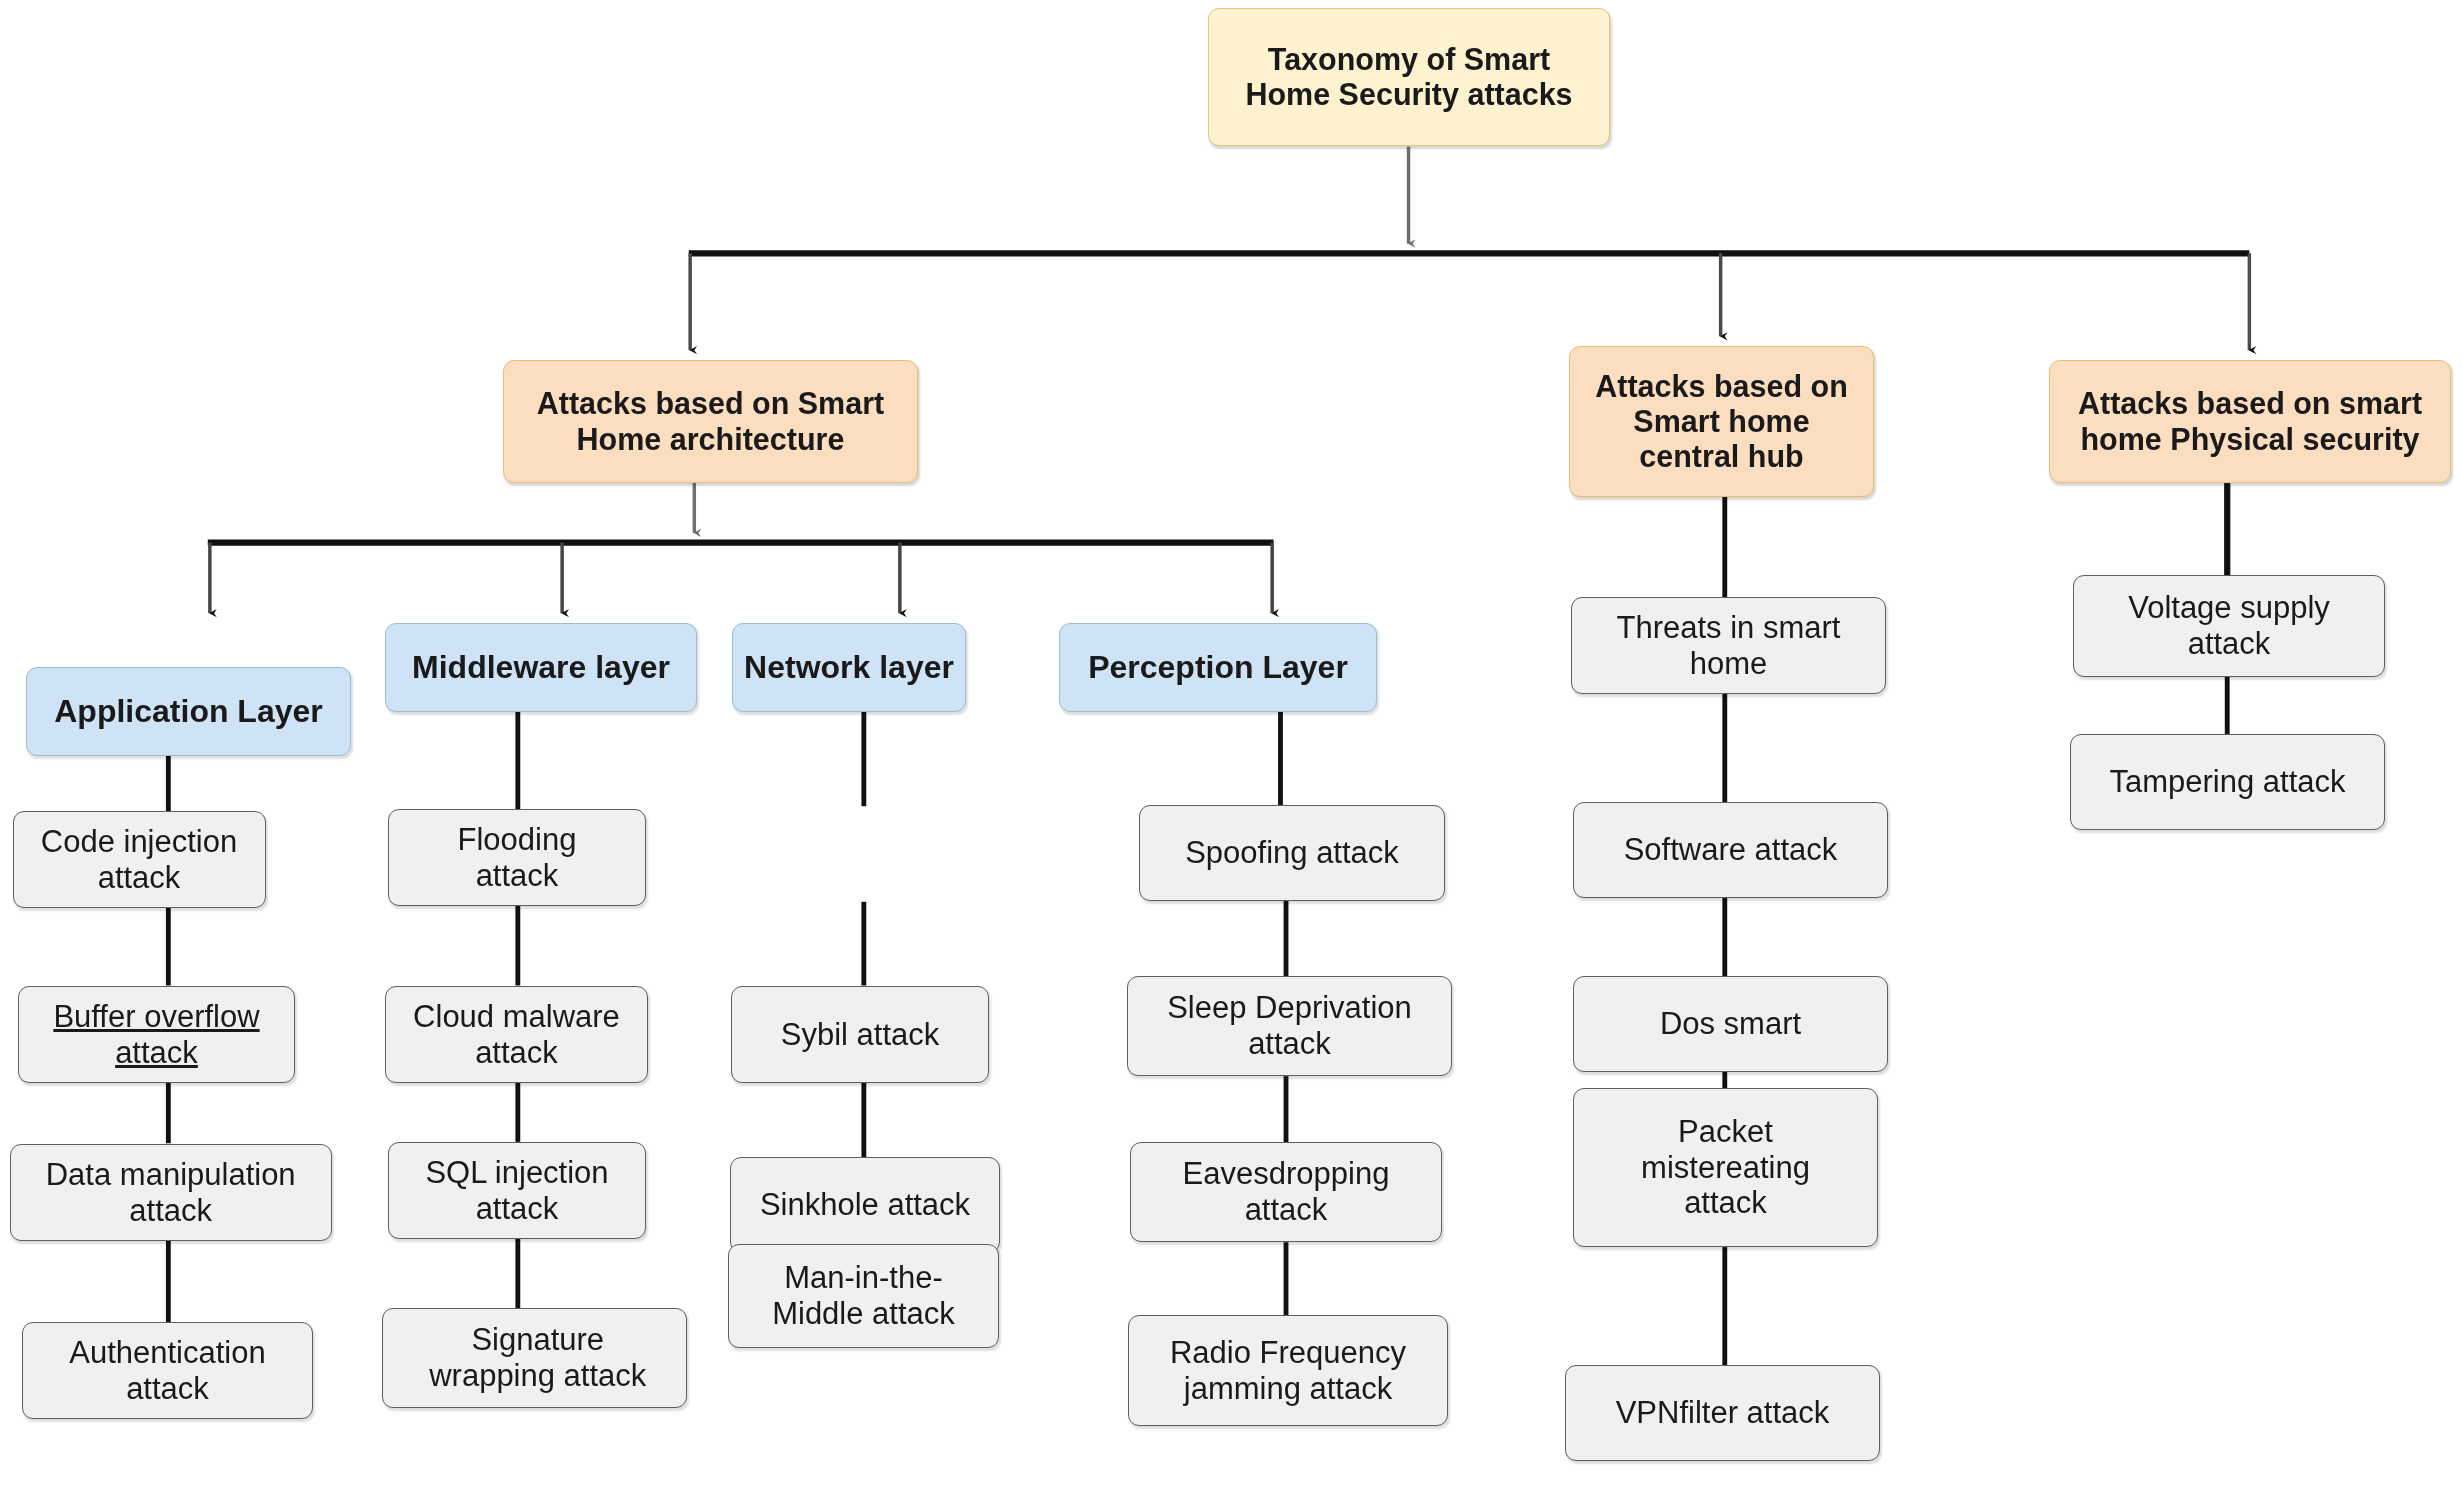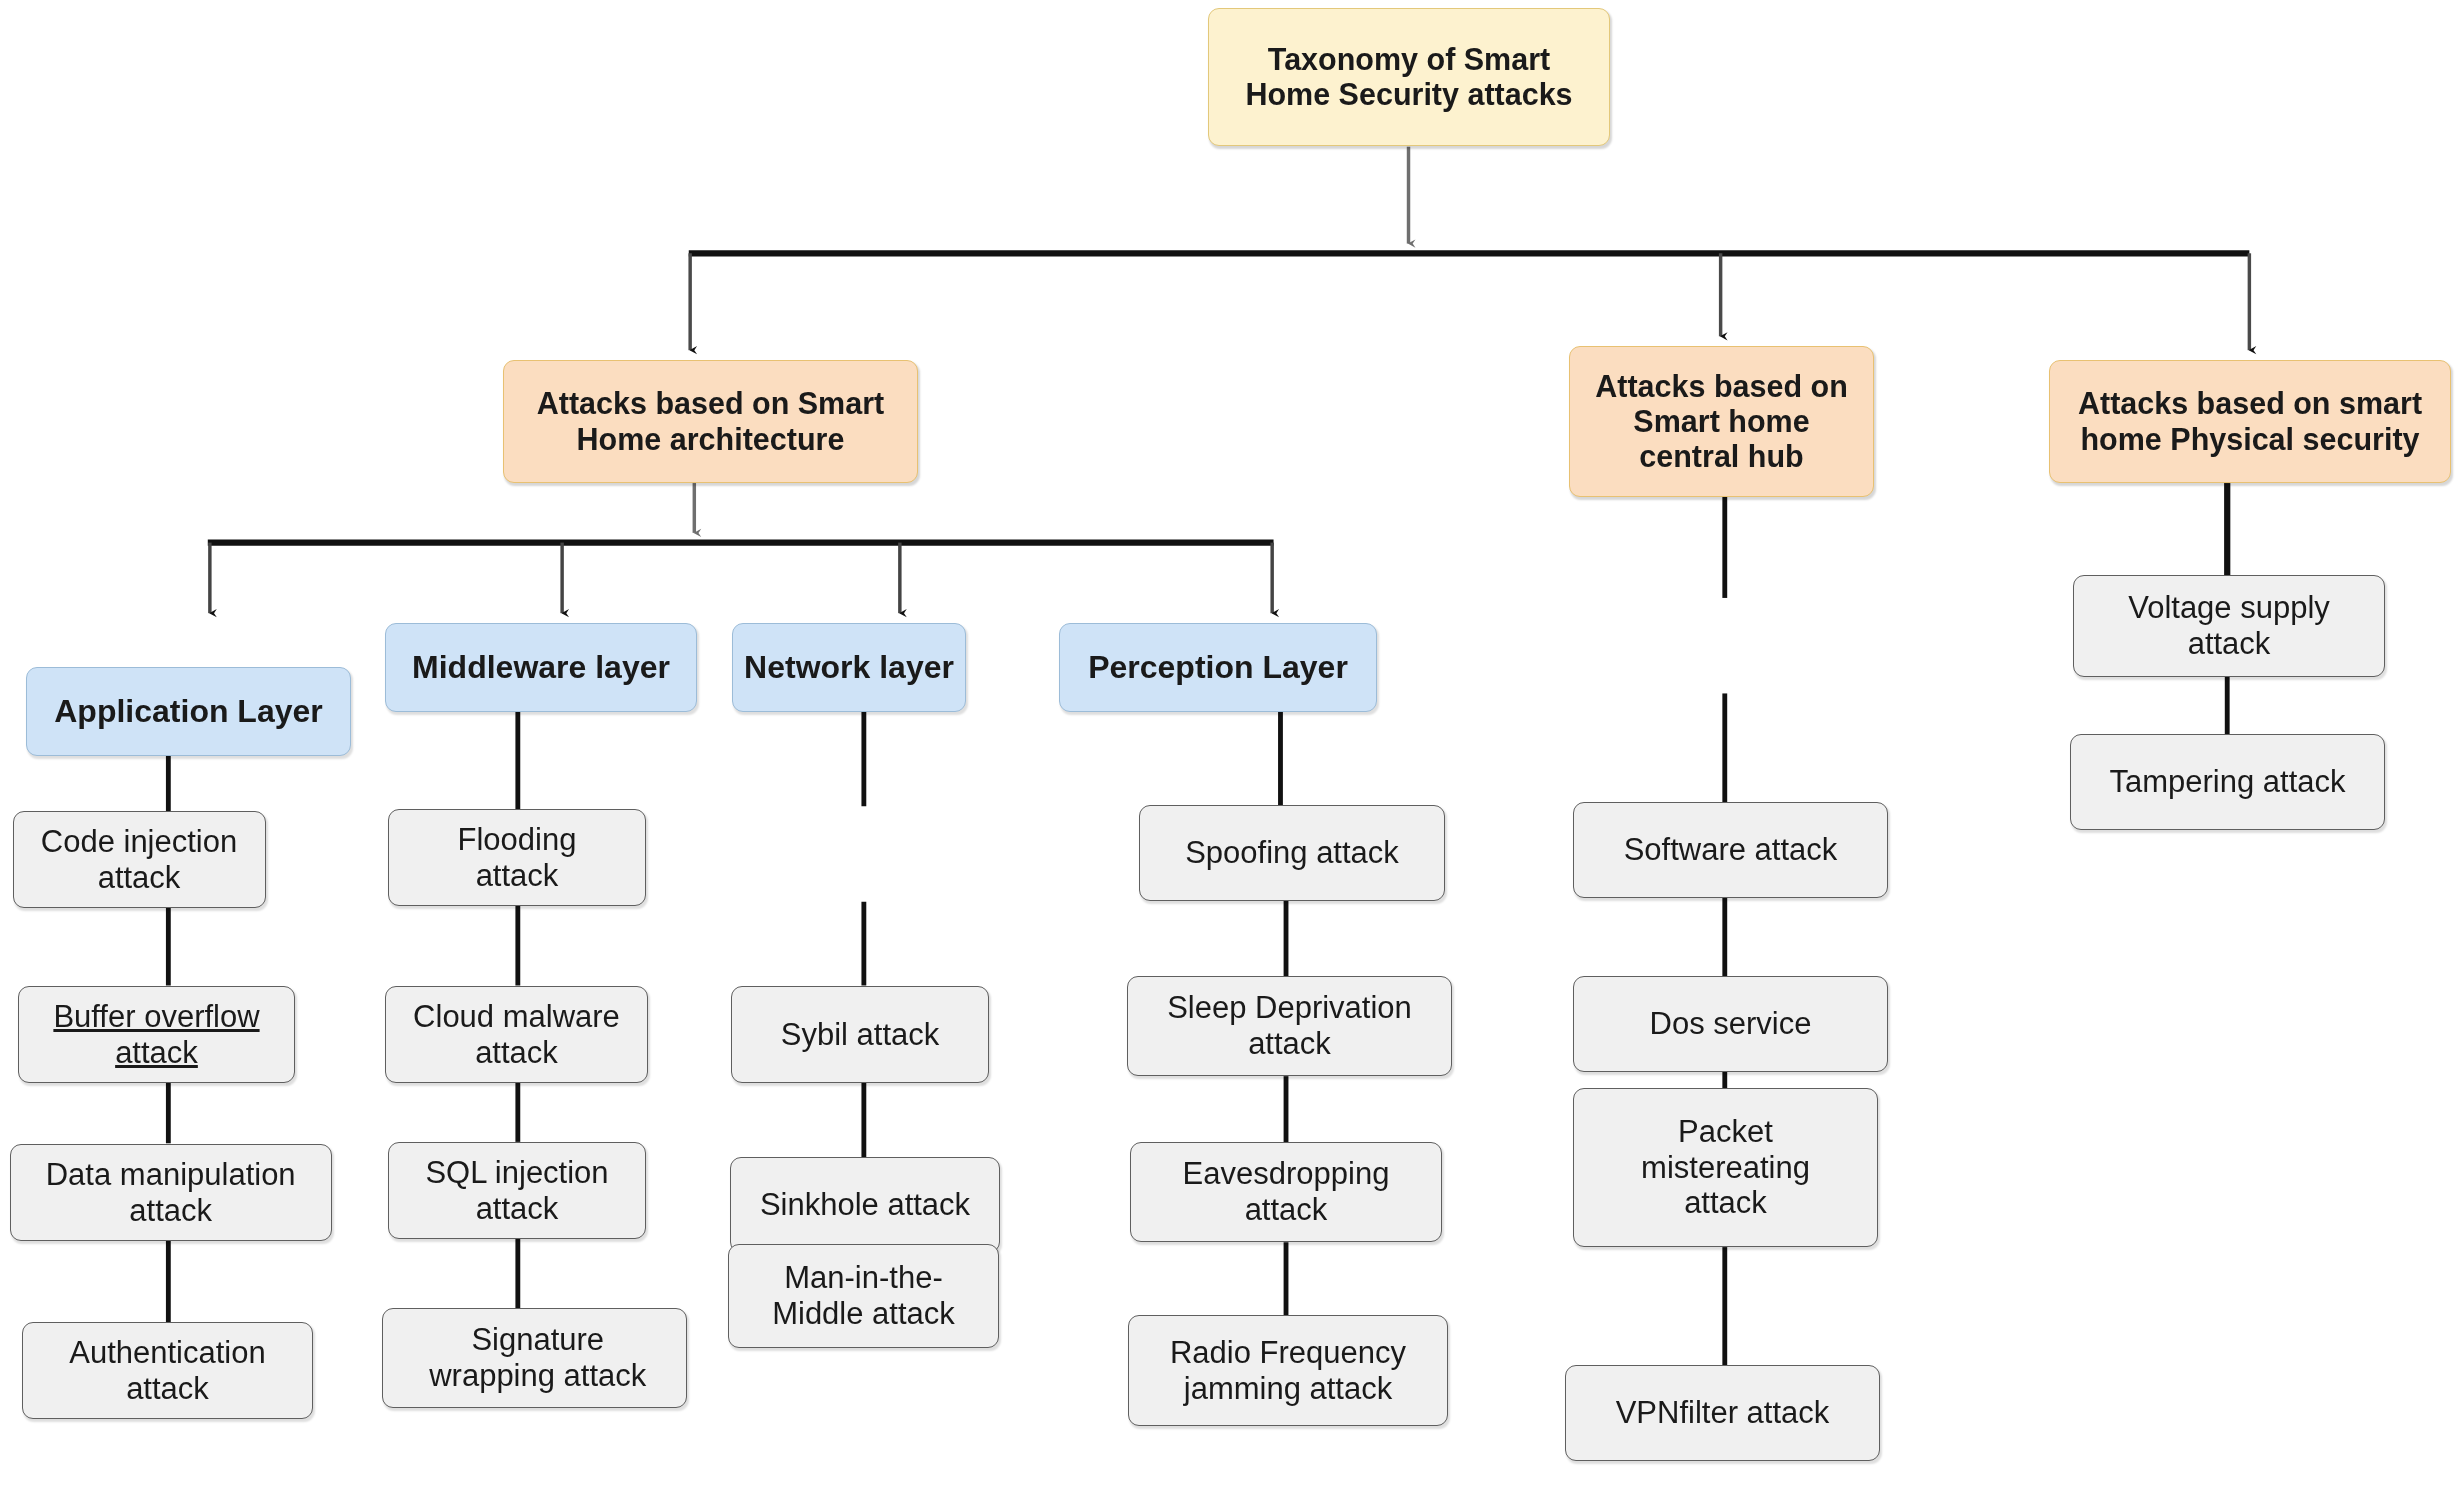--- a/index.html
+++ b/index.html
@@ -178,22 +178,24 @@
 Middle attack</div>
 
   <div class="node n-leaf" style="left:1139px;top:805px;width:306px;height:96px;">Spoofing attack</div>
   <div class="node n-leaf" style="left:1127px;top:976px;width:325px;height:100px;">Sleep Deprivation
 attack</div>
   <div class="node n-leaf" style="left:1130px;top:1142px;width:312px;height:100px;">Eavesdropping
 attack</div>
   <div class="node n-leaf" style="left:1128px;top:1315px;width:320px;height:111px;">Radio Frequency
 jamming attack</div>
 
+  <div class="node n-leaf" style="left:1571px;top:597px;width:315px;height:97px;">Threats in smart
+home</div>
   <div class="node n-leaf" style="left:1573px;top:802px;width:315px;height:96px;">Software attack</div>
-  <div class="node n-leaf" style="left:1573px;top:976px;width:315px;height:96px;">Dos service</div>
+  <div class="node n-leaf" style="left:1573px;top:976px;width:315px;height:96px;">Dos smart</div>
   <div class="node n-leaf" style="left:1573px;top:1088px;width:305px;height:159px;">Packet
 mistereating
 attack</div>
   <div class="node n-leaf" style="left:1565px;top:1365px;width:315px;height:96px;">VPNfilter attack</div>
 
   <div class="node n-leaf" style="left:2073px;top:575px;width:312px;height:102px;">Voltage supply
 attack</div>
   <div class="node n-leaf" style="left:2070px;top:734px;width:315px;height:96px;">Tampering attack</div>
 
 </div>

